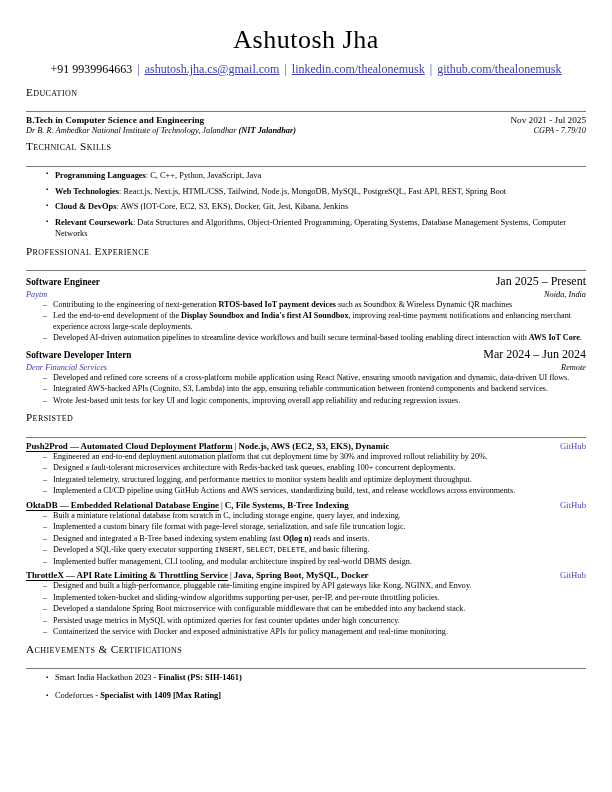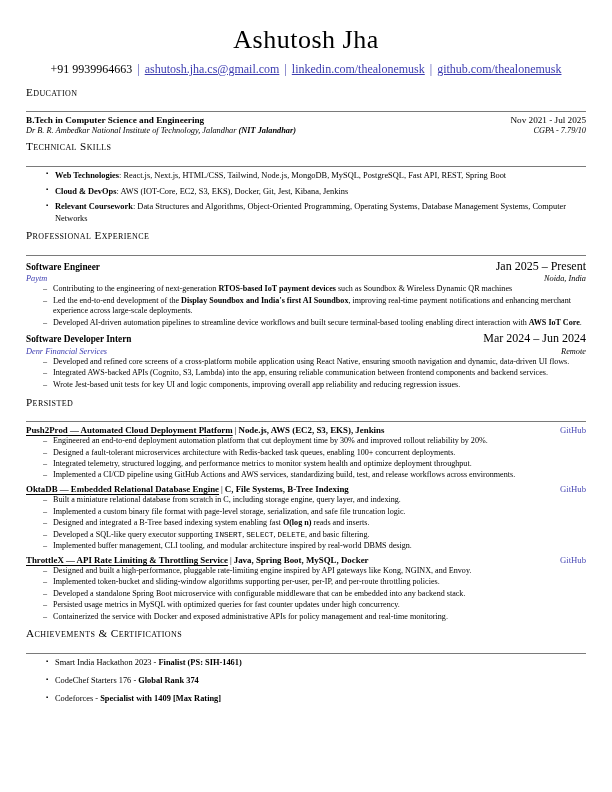--- a/index.html
+++ b/index.html
@@ -199,20 +199,23 @@
       </span>
       <span class="edu-cgpa">CGPA - 7.79/10</span>
     </div>
   </div>
 
   <div class="section">
     <div class="sec-title">Technical Skills</div>
     <div class="rule"></div>
     <ul class="sk">
       <li>
+        <span class="b">Programming Languages</span><span>: C, C++, Python, JavaScript, Java</span>
+      </li>
+      <li>
         <span class="b">Web Technologies</span><span>: React.js, Next.js, HTML/CSS, Tailwind, Node.js, MongoDB, MySQL, PostgreSQL, Fast API, REST, Spring Boot</span>
       </li>
       <li>
         <span class="b">Cloud &amp; DevOps</span><span>: AWS (IOT-Core, EC2, S3, EKS), Docker, Git, Jest, Kibana, Jenkins</span>
       </li>
       <li>
         <span class="b">Relevant Coursework</span><span>: Data Structures and Algorithms, Object-Oriented Programming, Operating Systems, Database Management Systems, Computer Networks</span>
       </li>
     </ul>
   </div>
@@ -254,21 +257,21 @@
     </div>
   </div>
 
   <div class="section">
     <div class="sec-title">Persisted</div>
     <div class="rule"></div>
 
     <div class="proj-block first">
       <div class="row">
         <span class="proj-head">
-          <span class="proj-name">Push2Prod — Automated Cloud Deployment Platform</span><span class="proj-bar">|</span><span class="proj-stack">Node.js, AWS (EC2, S3, EKS), Jenkins</span>
+          <span class="proj-name">Push2Prod — Automated Cloud Deployment Platform</span><span class="proj-bar">|</span><span class="proj-stack">Node.js, AWS (EC2, S3, EKS), Dynamic</span>
         </span>
         <span class="proj-link">GitHub</span>
       </div>
       <ul class="dash">
         <li><span>Engineered an end-to-end deployment automation platform that cut deployment time by 30% and improved rollout reliability by 20%.</span></li>
         <li><span>Designed a fault-tolerant microservices architecture with Redis-backed task queues, enabling 100+ concurrent deployments.</span></li>
         <li><span>Integrated telemetry, structured logging, and performance metrics to monitor system health and optimize deployment throughput.</span></li>
         <li><span>Implemented a CI/CD pipeline using GitHub Actions and AWS services, standardizing build, test, and release workflows across environments.</span></li>
       </ul>
     </div>
@@ -304,18 +307,17 @@
         <li><span>Containerized the service with Docker and exposed administrative APIs for policy management and real-time monitoring.</span></li>
       </ul>
     </div>
   </div>
 
   <div class="section">
     <div class="sec-title">Achievements &amp; Certifications</div>
     <div class="rule"></div>
     <ul class="ach">
       <li><span>Smart India Hackathon 2023 - </span><span class="b">Finalist (PS: SIH-1461)</span><span></span></li>
-      <li><span>CodeChef Starters 176 - </span><span class="b">Global Rank 374</span><span></span></li>
       <li><span>Codeforces - </span><span class="b">Specialist with 1409 [Max Rating]</span><span></span></li>
     </ul>
   </div>
 
 </div>
 
 </body></html>

